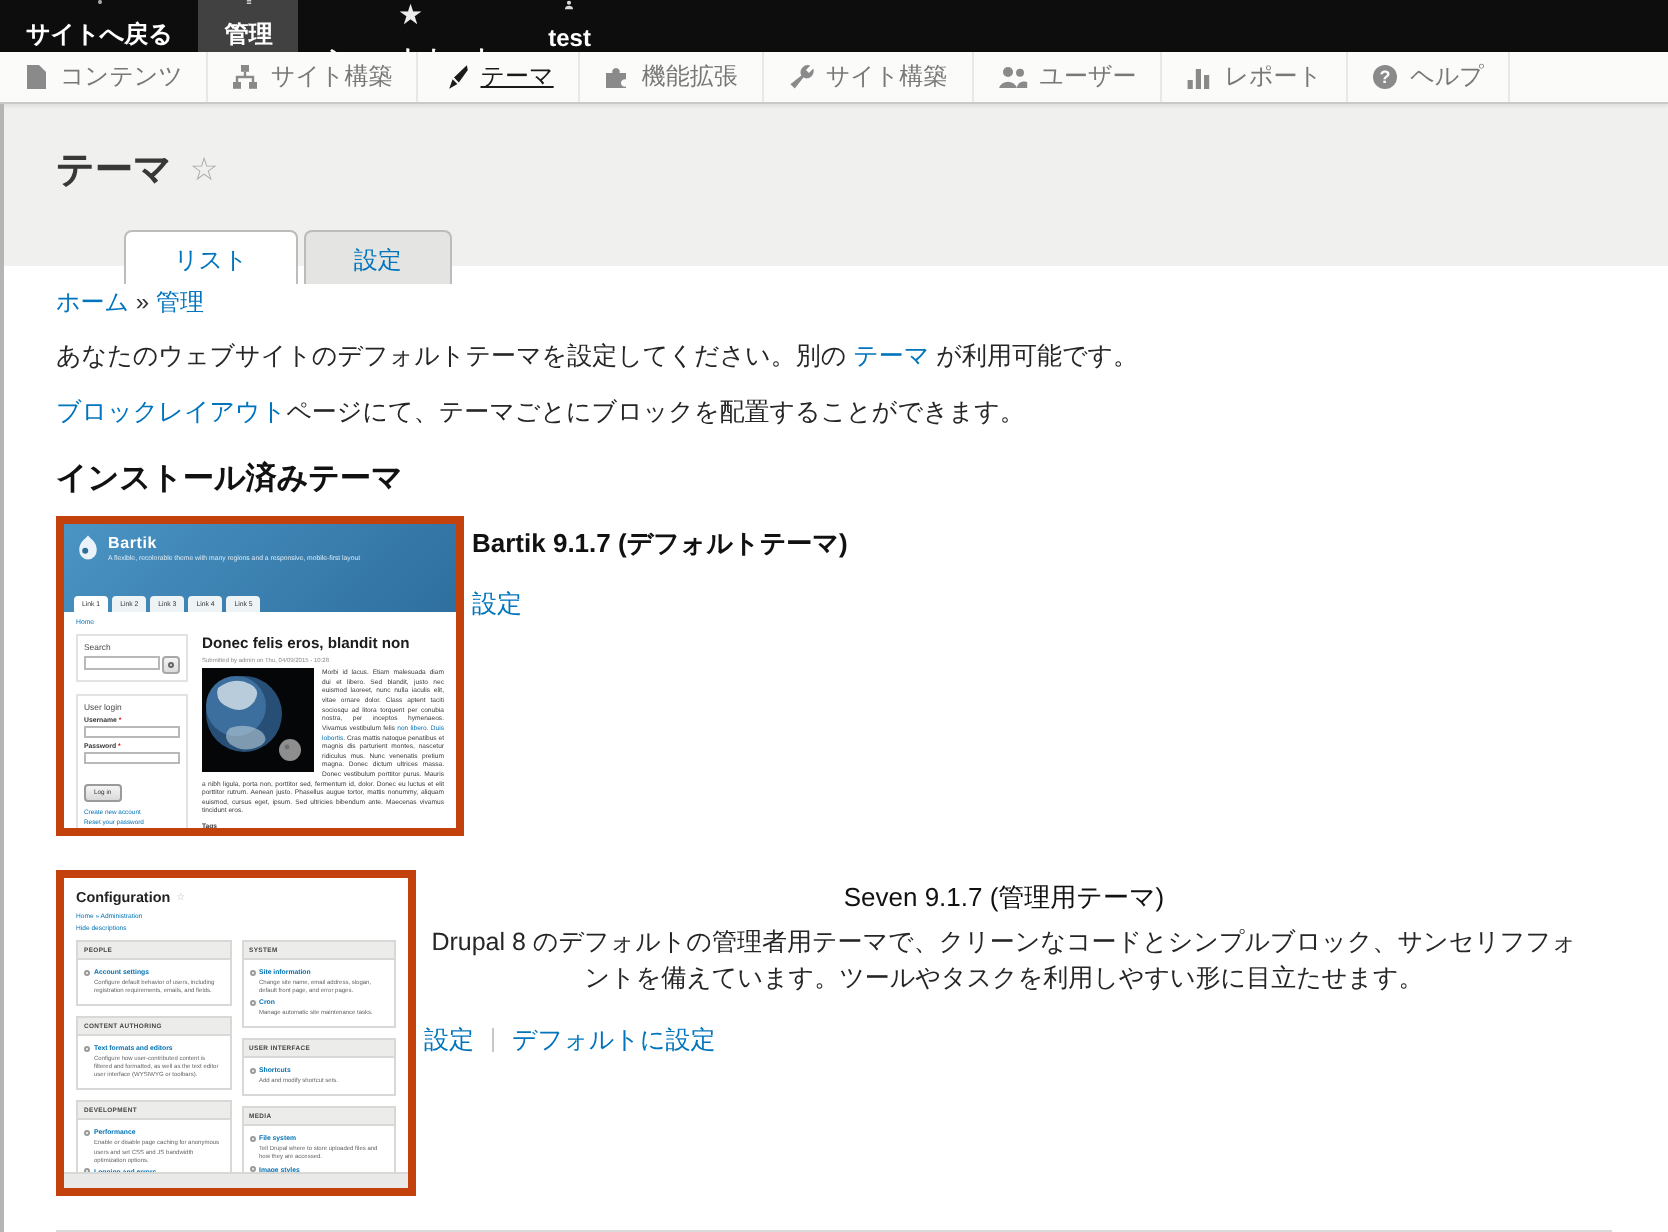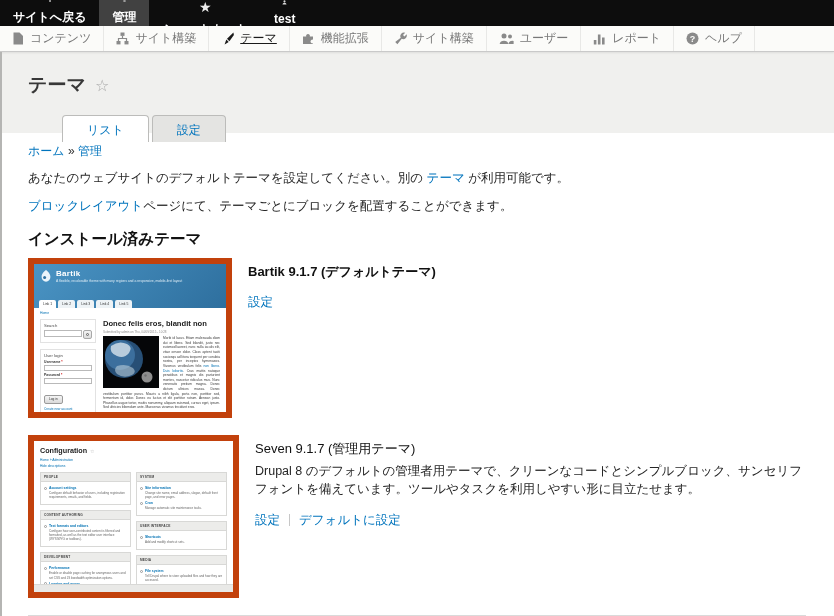--- a/index.html
+++ b/index.html
@@ -36,31 +36,31 @@
   .tab.active { background:#fff; }
 
   
   .content { background:#fff; padding:10px 28px 0 28px; }
   a.lnk { color:#0074bd; text-decoration:none; cursor:pointer; }
   .breadcrumb { font-size:12px; color:#333; margin-bottom:9px; }
   .intro { font-size:12.5px; color:#262626; line-height:1.45; margin-bottom:10px; }
   h2.sec { font-size:15.5px; font-weight:bold; color:#111; margin:14px 0 8px 0; }
 
   .theme-row { display:flex; align-items:flex-start; margin-bottom:17px; }
-  .theme-info { margin-left:16px; padding-top:5px; max-width:580px; }
+  .theme-info { margin-left:4px; padding-top:5px; max-width:580px;text-align:center; }
   .theme-title { font-size:13px; color:#111; margin-bottom:4px; }
   .theme-title.bold { font-weight:bold; }
   .theme-desc { font-size:12.5px; color:#262626; line-height:1.45; }
   .theme-links { margin-top:13px; font-size:12.5px; display:flex; align-items:center; }
   .theme-links .sep { width:1px; height:12px; background:#c7c7c7; margin:0 9px; }
 
   .divider { border-top:1px solid #dadada; margin:3px 0 10px 0; }
 
   
-  .thumb { border:6px solid #c2410c; background:#fff; overflow:hidden; flex:0 0 auto; }
+  .thumb { border:4px solid #c2410c; background:#fff; overflow:hidden; flex:0 0 auto; }
   .bartik { width:204px; height:160px; }
   .bp-header { height:44px; background:linear-gradient(135deg,#4a94c4 0%,#2e6f9e 100%); position:relative; color:#fff; }
   .bp-logo-row { display:flex; align-items:flex-start; gap:4px; padding:5px 0 0 6px; }
   .bp-sitename { font-size:8px; font-weight:bold; letter-spacing:.3px; }
   .bp-slogan { font-size:3.4px; color:#dcebf5; margin-top:1px; }
   .bp-tabs { position:absolute; left:5px; bottom:0; display:flex; gap:2px; }
   .bp-tab { background:#eef3f6; color:#333; font-size:3.4px; padding:2px 4px; border-radius:2px 2px 0 0; }
   .bp-tab:first-child { background:#fff; }
   .bp-home { font-size:3.4px; color:#0071b3; padding:3px 0 2px 6px; }
   .bp-body { display:flex; padding:2px 6px 0 6px; }
@@ -83,21 +83,21 @@
   .bp-submitted { font-size:3px; color:#8a8a8a; margin:2px 0 2px 0; }
   .bp-earth { float:left; margin:0 4px 2px 0; }
   .bp-text { font-size:3.3px; color:#3a3a3a; line-height:1.4; text-align:justify; }
   .bp-text .blu { color:#0071b3; }
   .bp-tags { clear:none; font-size:3.3px; margin-top:3px; }
   .bp-tags .tl { font-weight:bold; color:#333; display:block; }
   .bp-tags .tv { color:#0071b3; margin-right:3px; }
   .bp-comment { font-size:3px; color:#0071b3; text-align:right; margin-top:4px; }
 
   
-  .seven { width:211px; height:163px; position:relative; }
+  .seven { width:180px; height:163px; position:relative; }
   .sv-pad { padding:5px 6px 0 6px; }
   .sv-title { font-size:7.2px; font-weight:bold; color:#222; display:flex; align-items:center; gap:3px; }
   .sv-title .st { color:#b5b5b5; font-size:5px; font-weight:normal; }
   .sv-bc { font-size:3.3px; color:#0071b3; margin-top:3px; }
   .sv-hide { font-size:3.3px; color:#0071b3; margin:2px 0 4px 0; }
   .sv-cols { display:flex; gap:5px; }
   .sv-col { flex:1; }
   .sv-panel { border:1px solid #d8d8d6; margin-bottom:5px; background:#fff; }
   .sv-ph { background:#ececea; border-bottom:1px solid #d8d8d6; font-size:3.2px; font-weight:bold;
     color:#444; padding:2px 3px; letter-spacing:.2px; }

